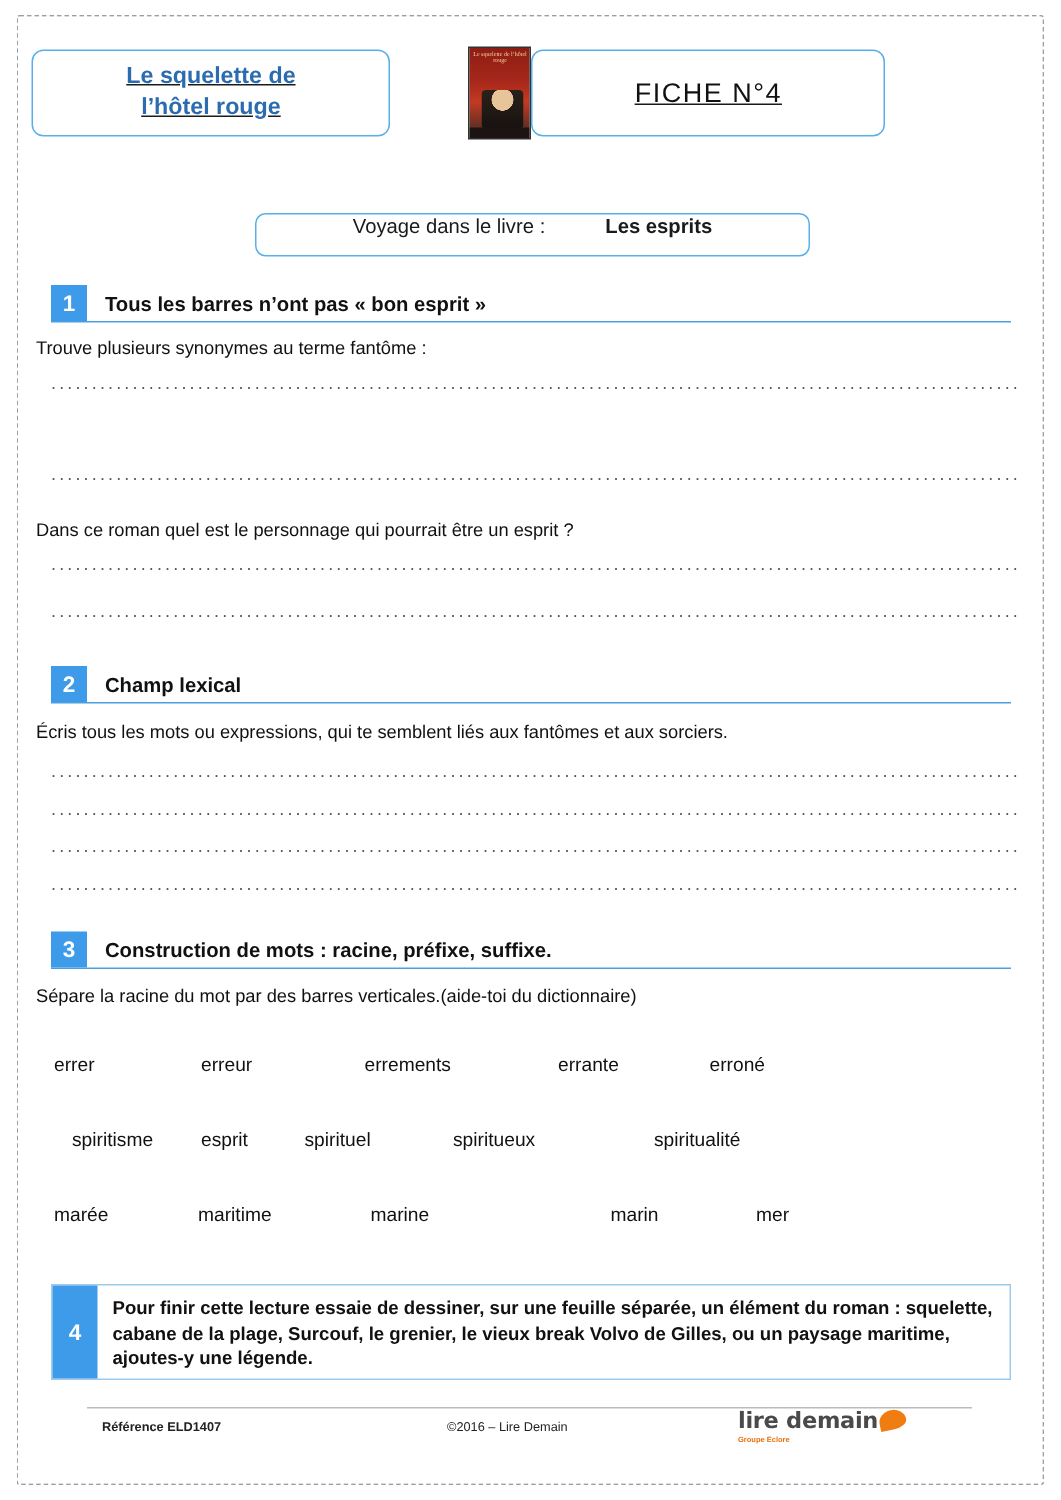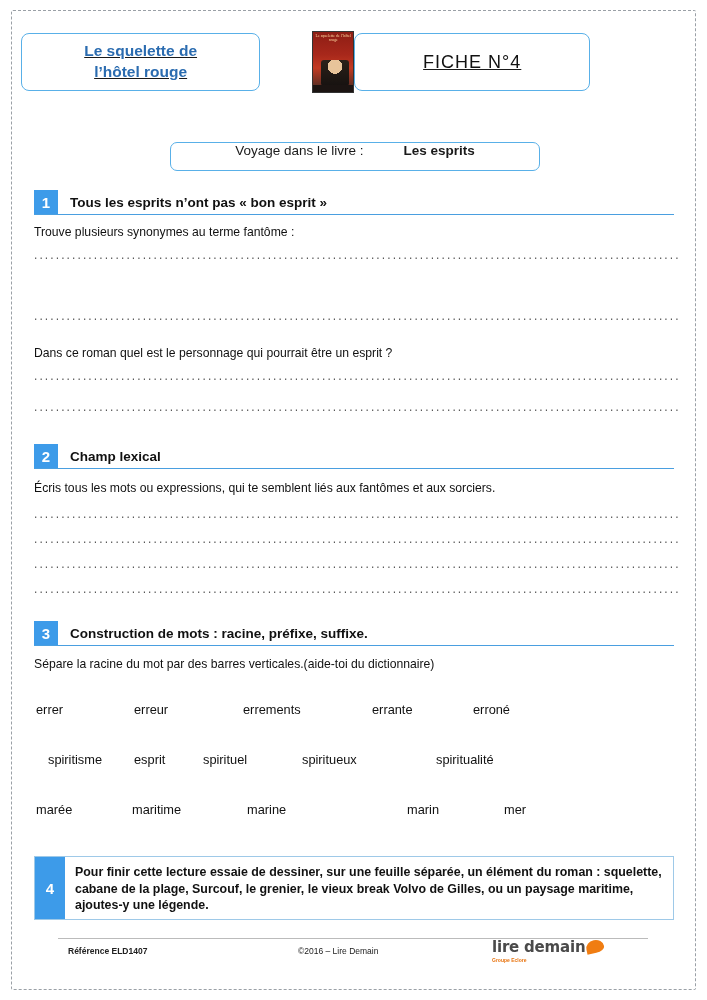--- a/index.html
+++ b/index.html
@@ -150,21 +150,21 @@
   }
   .ex-underline {
     position: absolute;
     left: 34px;
     width: 640px;
     border-bottom: 1px solid #4a9fe0;
   }
 
   .q-text {
     position: absolute;
-    left: 34px;
+    left: 24px;
     width: 650px;
     font-size: 12.2px;
     color: #111;
   }
   .dots {
     position: absolute;
     left: 34px;
     width: 644px;
     font-size: 12px;
     letter-spacing: 2.1px;
@@ -275,21 +275,21 @@
   </div>
 
 
   <div class="voyage">
     <span>Voyage dans le livre :</span>
     <span class="strong">Les esprits</span>
   </div>
 
   <div class="ex-head" style="top:190px;">
     <div class="ex-num">1</div>
-    <div class="ex-title">Tous les esprits n’ont pas « bon esprit »</div>
+    <div class="ex-title">Tous les barres n’ont pas « bon esprit »</div>
   </div>
   <div class="ex-underline" style="top:214px;"></div>
 
   <div class="q-text" style="top:225px;">Trouve plusieurs synonymes au terme fantôme :</div>
   <div class="dots" style="top:248px;">......................................................................................................................................................................................</div>
 
   <div class="dots" style="top:309px;">......................................................................................................................................................................................</div>
 
   <div class="q-text" style="top:346px;">Dans ce roman quel est le personnage qui pourrait être un esprit ?</div>
   <div class="dots" style="top:369px;">......................................................................................................................................................................................</div>

